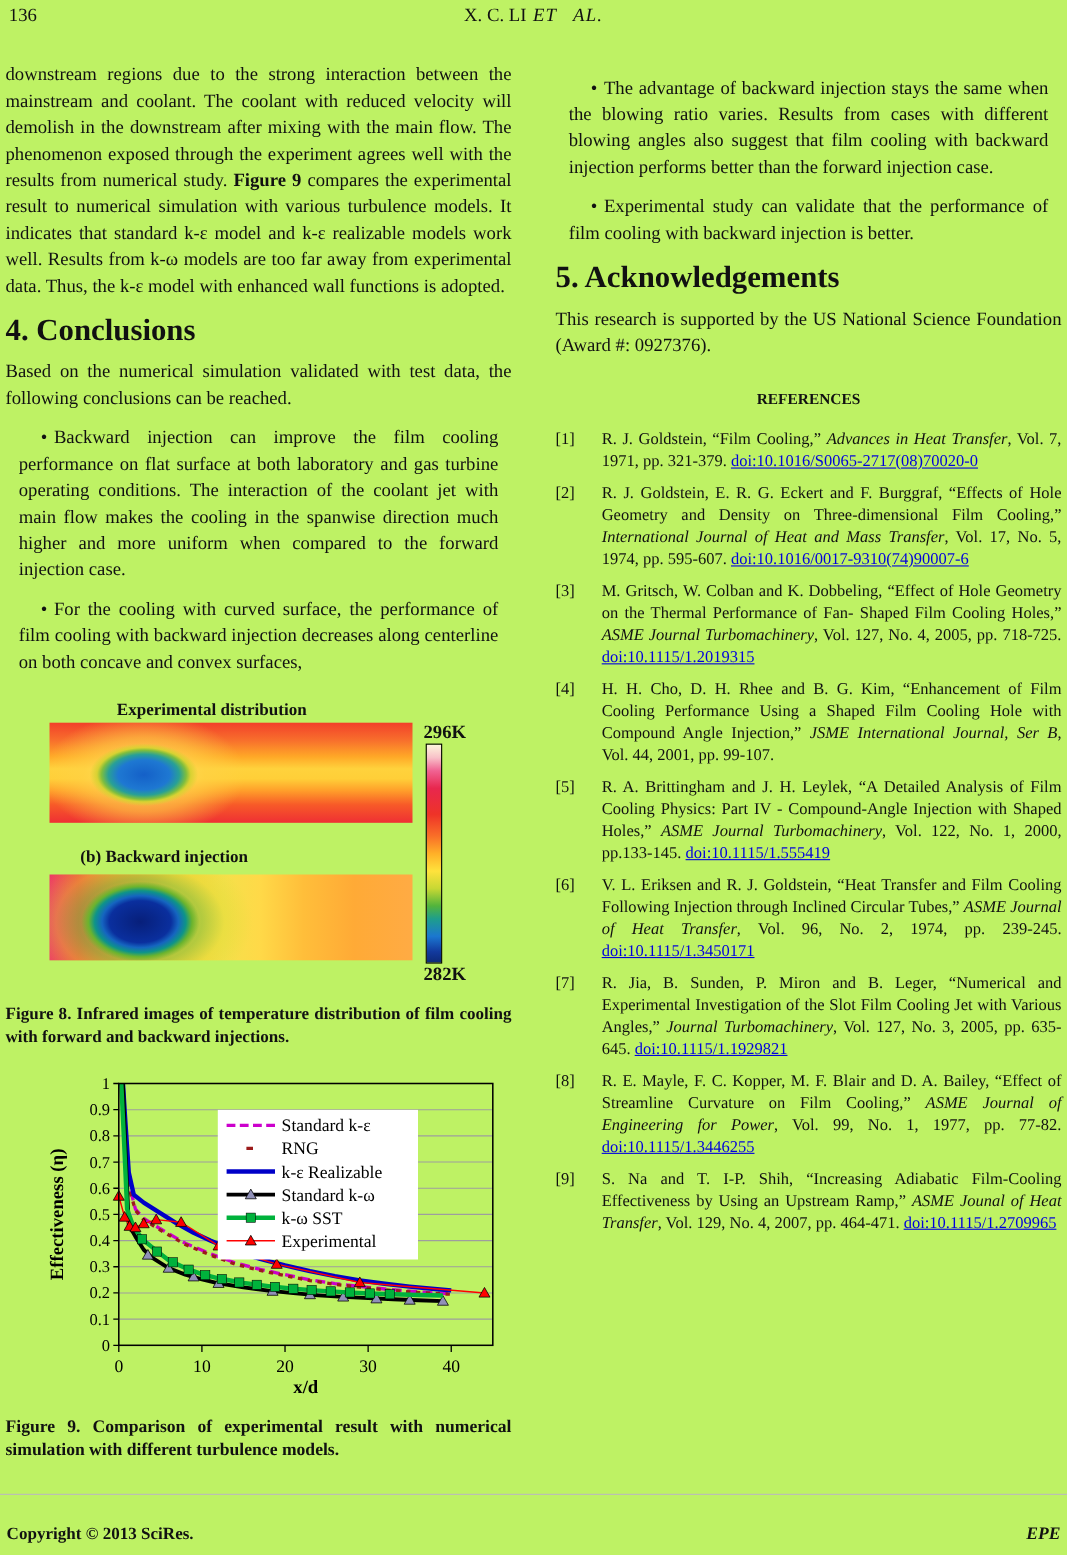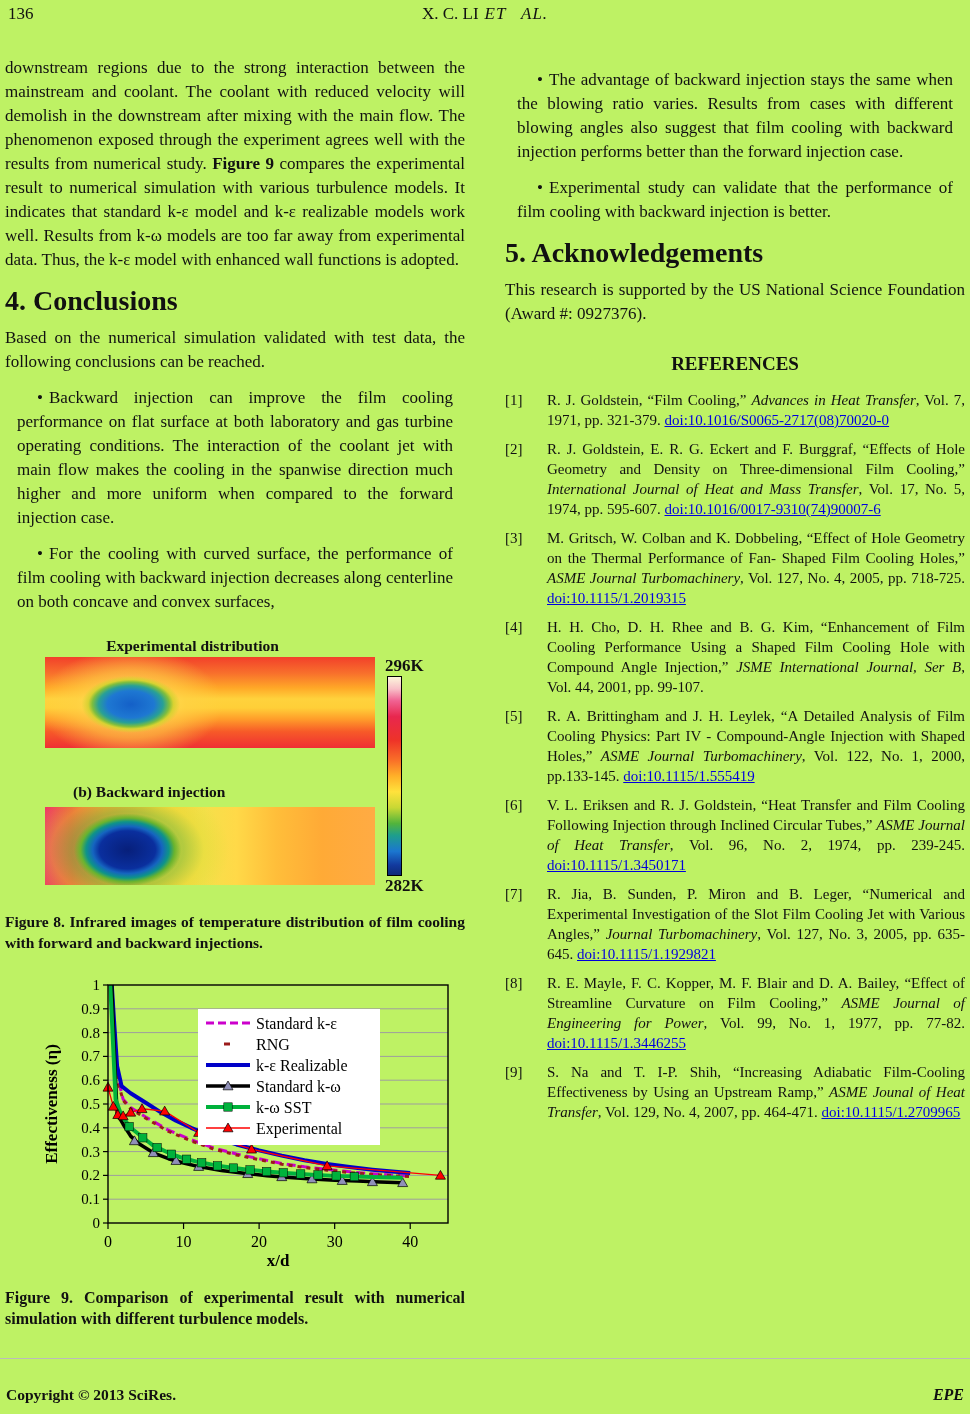--- a/index.html
+++ b/index.html
@@ -58,21 +58,21 @@
       #1b77d0 88%, #123a9e 95%, #0d2a78 100%);
   }
   .fig-caption { font-weight:bold; font-size:15.5px; line-height:21px; margin-top:16px; text-align:justify; }
 
   
   .fig9 { margin-top:20px; }
   .fig9 svg { display:block; margin-left:18px; }
   .fig9-caption { font-weight:bold; font-size:16px; line-height:21px; margin-top:14px; text-align:justify; }
 
   
-  .refs-heading { text-align:center; font-weight:bold; font-size:19px; margin:26px 0 14px 0; }
+  .refs-heading { text-align:center; font-weight:bold; font-size:14px; margin:26px 0 14px 0; }
   .ref { position:relative; padding-left:42px; font-size:15px; line-height:20px; margin-bottom:9px; text-align:justify; }
   .ref .num { position:absolute; left:0; top:0; }
   .ref i { font-style:italic; }
   .ref a.doi { color:#0000dd; text-decoration:underline; }
 
   
   .foot-rule { position:absolute; left:0; right:0; top:1358px; border-top:1px solid #bbb; }
   .foot-left { position:absolute; left:6px; top:1386px; font-size:15.5px;font-weight:bold; }
   .foot-right { position:absolute; right:6px; top:1386px; font-size:16px; font-weight:bold; font-style:italic; }
 </style>
@@ -95,21 +95,21 @@
 
     <p class="bullet"><span class="bul">•</span><span class="btxt">Backward injection can improve the film cooling performance on flat surface at both laboratory and gas turbine operating conditions. The interaction of the coolant jet with main flow makes the cooling in the spanwise direction much higher and more uniform when compared to the forward injection case.</span></p>
 
     <p class="bullet"><span class="bul">•</span><span class="btxt">For the cooling with curved surface, the performance of film cooling with backward injection decreases along centerline on both concave and convex surfaces,</span></p>
 
     <div class="fig8">
       <div class="fig8-title">Experimental distribution</div>
       <div class="fig8-row">
         <div class="fig8-imgs">
           <div class="ir-img ir-a"></div>
-          <div class="fig8-sub" style="margin-top:34px;">(b) Backward injection</div>
+          <div class="fig8-sub" style="margin-top:22px;">(b) Backward injection</div>
           <div class="ir-img ir-b"></div>
         </div>
         <div class="fig8-bar-col">
           <div class="cb-top">296K</div>
           <div class="colorbar"></div>
           <div class="cb-bot">282K</div>
         </div>
       </div>
       <div class="fig-caption">Figure 8. Infrared images of temperature distribution of film cooling with forward and backward injections.</div>
     </div>

